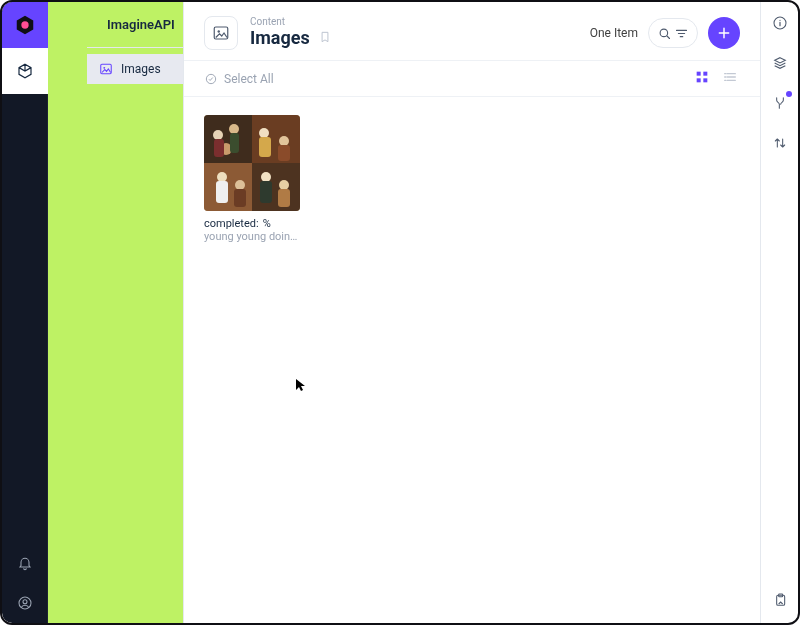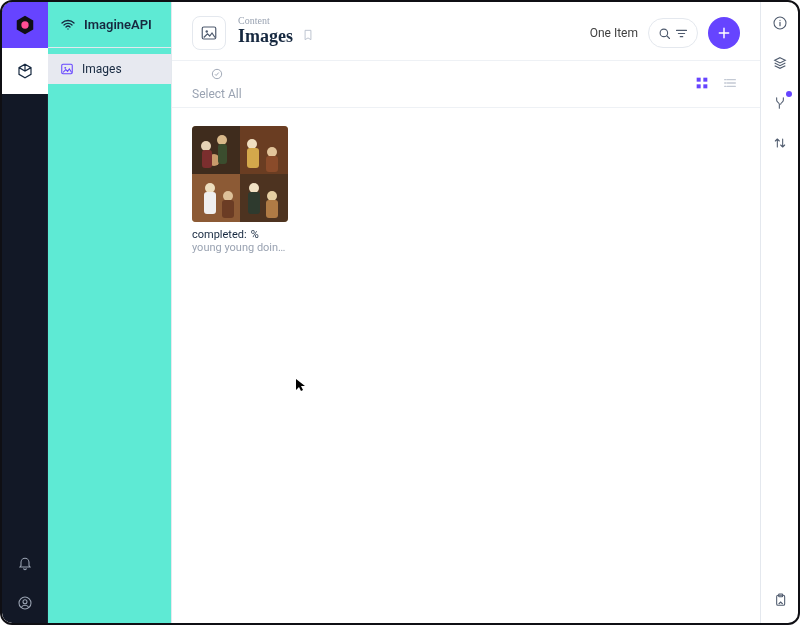--- a/index.html
+++ b/index.html
@@ -9,46 +9,46 @@
   
   .rail { width: 46px; background: #121826; display: flex; flex-direction: column; align-items: center; border-right: 1px solid #1e2433; border-top-left-radius: 10px; border-bottom-left-radius: 10px; }
   .rail .logo { width: 46px; height: 46px; background: #6644ff; display: flex; align-items: center; justify-content: center; border-top-left-radius: 10px; }
   .rail .logo svg { width: 22px; height: 22px; }
   .rail .module { width: 46px; height: 46px; display: flex; align-items: center; justify-content: center; color: #9aa3b2; cursor: pointer; }
   .rail .module.active { background: #fff; color: #172940; }
   .rail .spacer { flex: 1; }
   .rail .footicon { width: 46px; height: 40px; display: flex; align-items: center; justify-content: center; color: #9aa3b2; cursor: pointer; }
 
   
-  .nav { width: 124px; background: #5eead4; border-right: 1px solid #e4e8ee; display: flex; flex-direction: column; }
+  .nav { width: 136px; background: #bef264; border-right: 1px solid #e4e8ee; display: flex; flex-direction: column; padding-left: 39px; }
   .nav-head { height: 46px; display: flex; align-items: center; gap: 8px; padding: 0 12px; color: #172940; font-weight: 600; font-size: 13px; border-bottom: 1px solid #e4e8ee; }
   .nav-list { padding-top: 6px; }
   .nav-item { height: 30px; display: flex; align-items: center; gap: 8px; padding: 0 12px; cursor: pointer; color: #172940; font-size: 12px; }
   .nav-item.active { background: #e7e9f0; }
   .nav-item .ic { width: 14px; height: 14px; display: flex; align-items: center; justify-content: center; color: #6644ff; }
   .nav-item .ic.secondary { color: #2f80ed; }
 
   
   .main { flex: 1; display: flex; flex-direction: column; min-width: 0; }
   .header { padding: 14px 20px 10px 20px; display: flex; align-items: center; gap: 10px; }
-  .header .titleblk { display: flex; align-items: flex-start; gap: 12px; flex: 1; min-width: 0; font-family: Liberation Serif, serif; }
+  .header .titleblk { display: flex; align-items: center; gap: 12px; flex: 1; min-width: 0; }
   .header .sqicon { width: 34px; height: 34px; border: 1px solid #e4e8ee; border-radius: 8px; display: flex; align-items: center; justify-content: center; color: #4f5b6e; }
   .header .titles .crumb { font-size: 10px; color: #9aa3b2; line-height: 1; }
   .header .titles .pagetitle { font-size: 18px; font-weight: 700; line-height: 1.2; display: flex; align-items: center; gap: 8px; }
   .header .titles .pagetitle .bm { color: #b8bfcc; }
   .header .count { font-size: 12px; color: #404040; white-space: nowrap; }
   .pill { height: 30px; border: 1px solid #e4e8ee; border-radius: 15px; display: flex; align-items: center; gap: 2px; padding: 0 8px; color: #4f5b6e; cursor: pointer; }
   .pill svg { width: 15px; height: 15px; }
   .addbtn { width: 32px; height: 32px; border-radius: 50%; background: #6644ff; color: #fff; display: flex; align-items: center; justify-content: center; cursor: pointer; }
 
   .toolbar { display: flex; align-items: center; padding: 6px 20px; border-top: 1px solid #eef1f5; border-bottom: 1px solid #eef1f5; gap: 8px; color: #9aa3b2; font-size: 12px; }
   .toolbar .spacer2 { flex: 1; }
   .toolbar .view { color: #c3c9d4; cursor: pointer; padding: 2px; }
   .toolbar .view.active { color: #6644ff; }
-  .toolbar .selall { display: flex; align-items: center; gap: 6px; cursor: pointer; flex-direction: column; }
+  .toolbar .selall { display: flex; align-items: center; gap: 6px; cursor: pointer; }
 
   .cards { padding: 18px 20px; display: flex; gap: 18px; flex-wrap: wrap; align-content: flex-start; flex: 1; overflow: auto; }
   .card { width: 96px; cursor: pointer; }
   .card .thumb { width: 96px; height: 96px; border-radius: 4px; overflow: hidden; background: #c8b89a; position: relative; }
   .card .thumb svg { width: 100%; height: 100%; display: block; }
   .card .meta1 { font-size: 11px; margin-top: 6px; display: flex; gap: 4px; }
   .card .meta1 .k { color: #172940; }
   .card .meta1 .v { color: #172940; }
   .card .meta2 { font-size: 11px; color: #9aa3b2; white-space: nowrap; overflow: hidden; text-overflow: ellipsis; max-width: 96px; }
 

